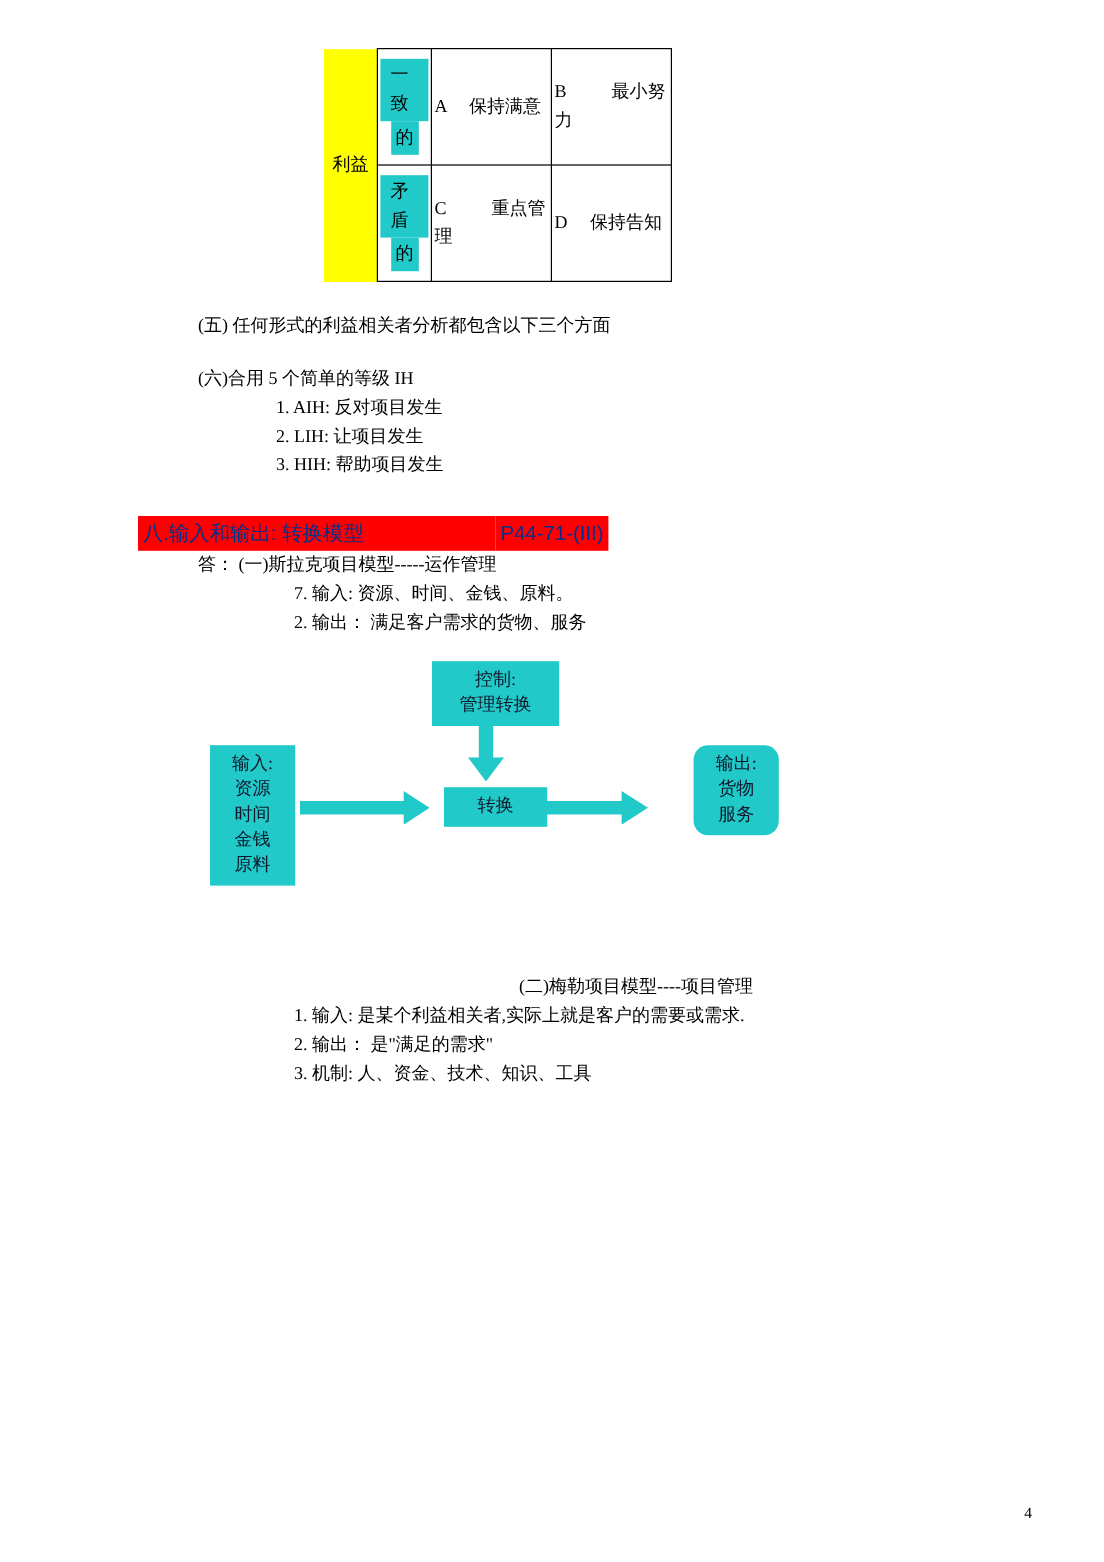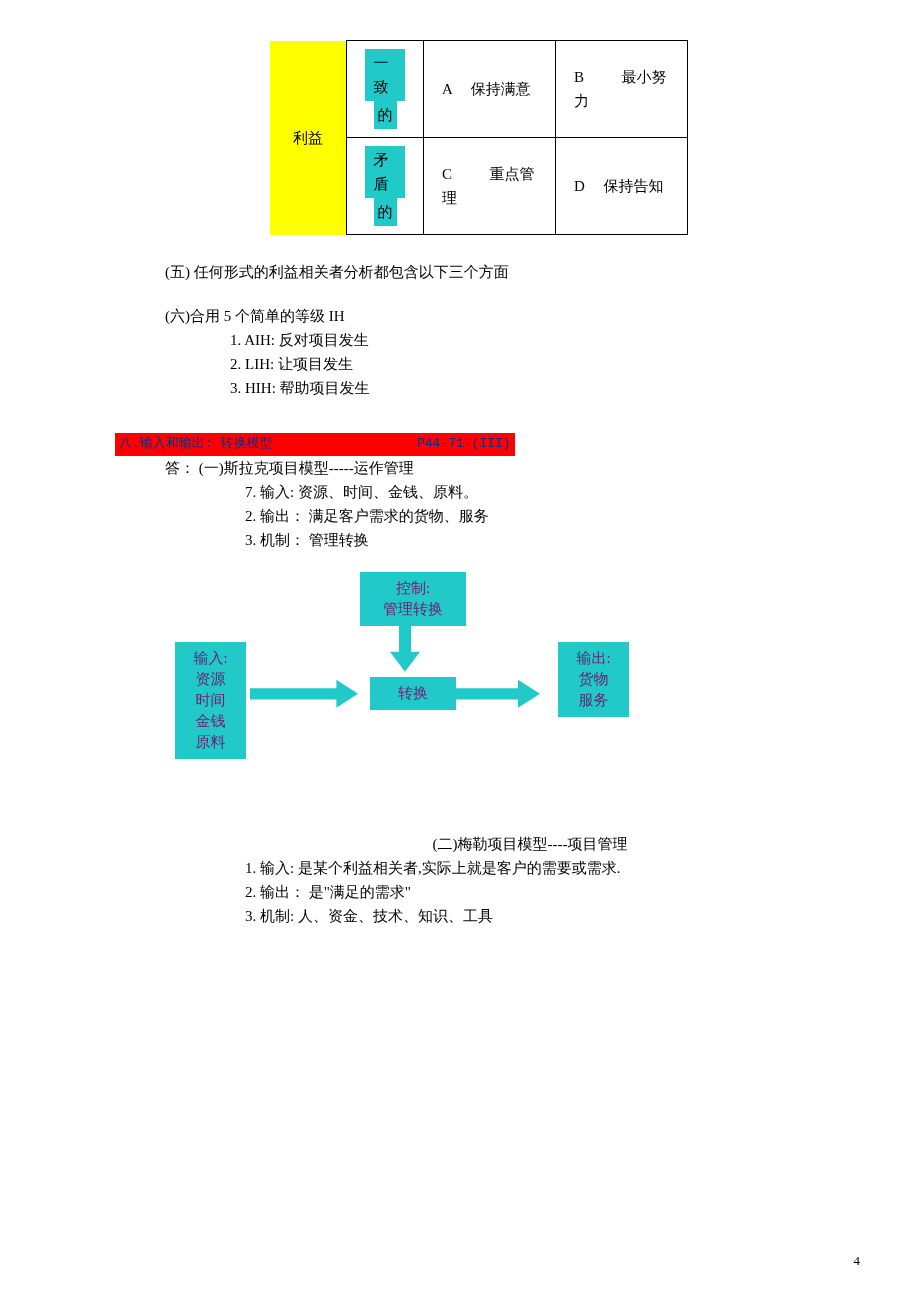--- a/index.html
+++ b/index.html
@@ -13,21 +13,21 @@
     width: 920px;
     box-sizing: border-box;
   }
   .matrix-table {
     border-collapse: collapse;
     margin-left: 180px;
     margin-bottom: 25px;
   }
   .matrix-table td {
     border: 1px solid black;
-    padding: 8px 18px;
+    padding: 8px 2px;
     vertical-align: middle;
     text-align: center;
     font-size: 15px;
   }
   .matrix-table td.left-header {
     background: yellow;
     border-top: none;
     border-left: none;
     border-bottom: none;
     width: 40px;
@@ -57,43 +57,43 @@
     margin-left: 75px;
   }
   .item-list {
     margin-left: 140px;
   }
   .red-header {
     background: red;
     color: #003090;
     padding: 1px 4px;
     display: inline-block;
-    font-family: Liberation Mono, monospace;
-    font-size: 13px;
+    font-family: Liberation Sans, sans-serif;
+    font-size: 17px;
   }
   .red-header-row {
     margin-left: 25px;
     margin-top: 30px;
   }
   .answer-line {
     margin-left: 75px;
   }
   .sub-list {
     margin-left: 155px;
   }
   .diagram {
     position: relative;
     height: 220px;
     margin-top: 20px;
     margin-bottom: 40px;
   }
   .box {
     position: absolute;
     background: #22c9c9;
-    color: #701a75;
+    color: #0f172a;
     text-align: center;
     padding: 6px 8px;
     font-size: 15px;
     line-height: 1.4;
   }
   .box-input {
     left: 85px;
     top: 70px;
     width: 55px;
   }
@@ -101,23 +101,24 @@
     left: 270px;
     top: 0px;
     width: 90px;
   }
   .box-transform {
     left: 280px;
     top: 105px;
     width: 70px;
   }
   .box-output {
-    left: 468px;
+    left: 488px;
     top: 70px;
     width: 55px;
+    border-radius: 12px;
   }
   .arrow-right1 {
     position: absolute;
     left: 160px;
     top: 108px;
     width: 108px;
     height: 28px;
     background: #22c9c9;
     clip-path: polygon(0 30%, 80% 30%, 80% 0, 100% 50%, 80% 100%, 80% 70%, 0 70%);
   }
@@ -183,21 +184,20 @@
 
 <div class="red-header-row">
   <span class="red-header" style="width:290px;">八.输入和输出: 转换模型</span><span class="red-header">P44-71-(III)</span>
 </div>
 
 <div class="section">
   <div class="answer-line">答： (一)斯拉克项目模型-----运作管理</div>
   <div class="sub-list">
     <div>7. 输入: 资源、时间、金钱、原料。</div>
     <div>2. 输出：  满足客户需求的货物、服务</div>
-    <div>3. 机制：  管理转换</div>
   </div>
 </div>
 
 <div class="diagram">
   <div class="box box-control">控制:<br>管理转换</div>
   <div class="arrow-down"></div>
   <div class="box box-input">输入:<br>资源<br>时间<br>金钱<br>原料</div>
   <div class="arrow-right1"></div>
   <div class="box box-transform">转换</div>
   <div class="arrow-right2"></div>

